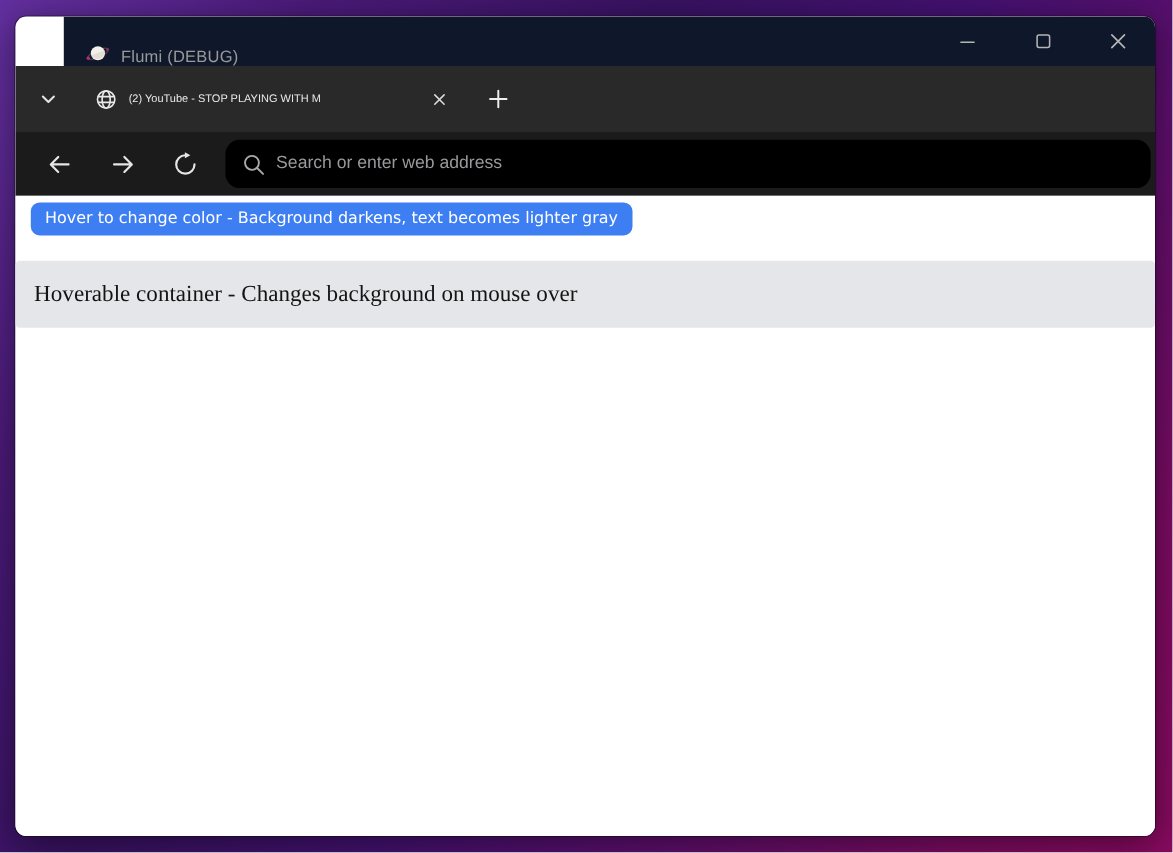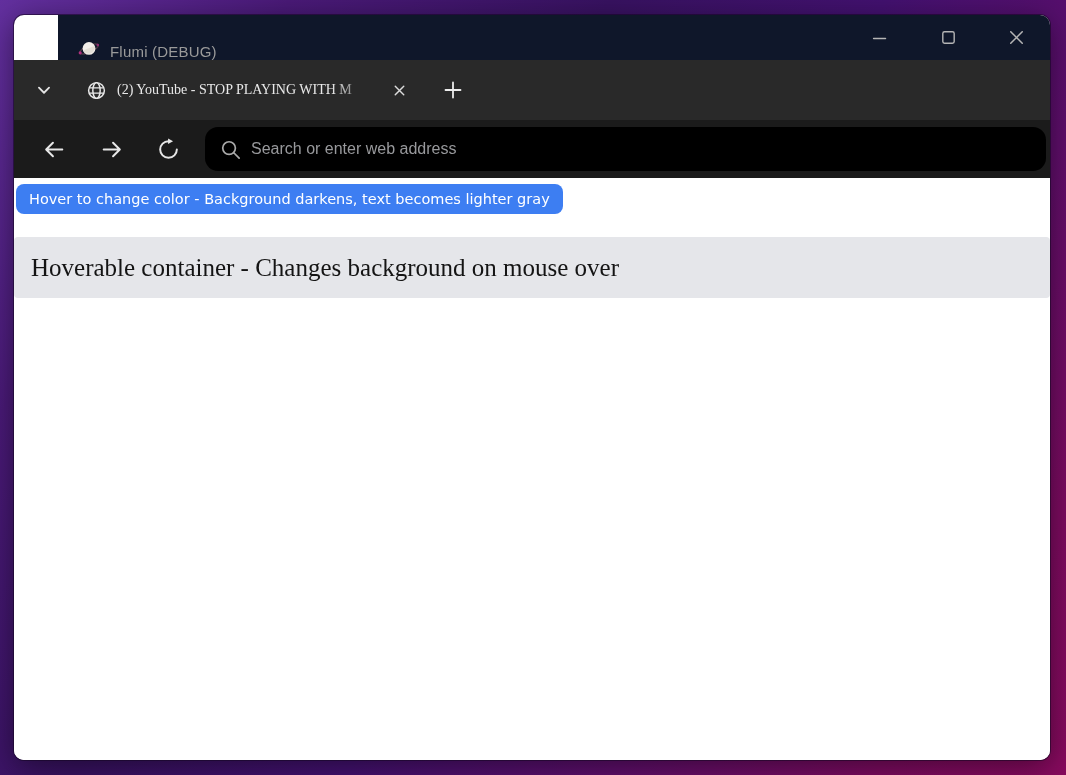--- a/index.html
+++ b/index.html
@@ -26,24 +26,23 @@
   .win-btn svg { display:block; }
 
   
   .tabbar { height:60px; background:#292929; display:flex; align-items:center; padding-left:14px; flex:0 0 auto; }
   .icon-btn { background:none; border:none; color:#e4e4e4; display:flex; align-items:center; justify-content:center; cursor:pointer; }
   .tab-dropdown { width:32px; height:36px; }
   .tab { display:flex; align-items:center; height:49px; border-radius:12px; }
   .tab-inactive { margin-left:16px; width:348px; padding:0 6px 0 8px; color:#e9e9e9; }
   .tab-favicon { width:21px; height:21px; margin:0 10px 0 2px; color:#e9e9e9; flex:0 0 auto; }
   .tab-title-fade {
-    font-size:14px; white-space:nowrap; overflow:hidden; max-width:268px; flex:1 1 auto;
+    font-size:10px; white-space:nowrap; overflow:hidden; max-width:268px; flex:1 1 auto;
     -webkit-mask-image: linear-gradient(to right, #000 80%, transparent 97%);
             mask-image: linear-gradient(to right, #000 80%, transparent 97%);
-            font-family: Liberation Serif, serif;
   }
   .tab-close { width:28px; height:28px; color:#dcdcdc; flex:0 0 auto; }
   .tab-active { margin-left:6px; width:345px; background:#1d1d1d; padding:0 12px 0 36px; color:#f2f2f2; }
   .tab-active .tab-title { font-size:15px; flex:1 1 auto; white-space:nowrap; overflow:hidden; }
   .new-tab { width:34px; height:34px; margin-left:12px; color:#eeeeee; }
 
   
   .navbar { height:58px; background:#1b1b1b; display:flex; align-items:center; padding-left:26px; flex:0 0 auto; }
   .nav-btn { width:28px; height:34px; color:#e6e6e6; }
   .nav-btn + .nav-btn { margin-left:29px; }
@@ -54,27 +53,27 @@
                   color:#e8e8e8; font-size:16px; font-family:"Liberation Sans", sans-serif; }
   .search-input::placeholder { color:#98999c; opacity:1; }
 
   
   .content { position:relative; flex:1 1 auto; background:#ffffff; }
   .hover-btn {
     position:absolute; border:none; cursor:pointer; color:#ffffff;
     font-family:"DejaVu Sans", sans-serif; font-size:14.5px; line-height:18px;
     padding:6px 13px; border-radius:8px; white-space:nowrap;
   }
-  .btn-1 { left:2px; top:6px; background:#3d7ef2; }
+  .btn-1 { left:14px; top:6px; background:#3d7ef2; }
   .btn-2 { left:2px; top:144px; background:#41a0d9; border-radius:10px; }
   .hover-container {
     position:absolute; left:0; right:0; top:59px; height:61px; background:#e5e6ea; border-radius:4px;
     display:flex; align-items:center; padding-left:17px; cursor:default;
   }
-  .hover-container span { font-family:"Liberation Serif", serif; font-size:25px; color:#141414; }
+  .hover-container span { font-family:"Liberation Serif", serif; font-size:21px; color:#141414; }
 </style>
 </head>
 <body>
 
 <div class="frame">
   <div class="window">
 
     <div class="titlebar">
       <span class="app-icon">
         <svg viewBox="0 0 24 24" width="22" height="22">

